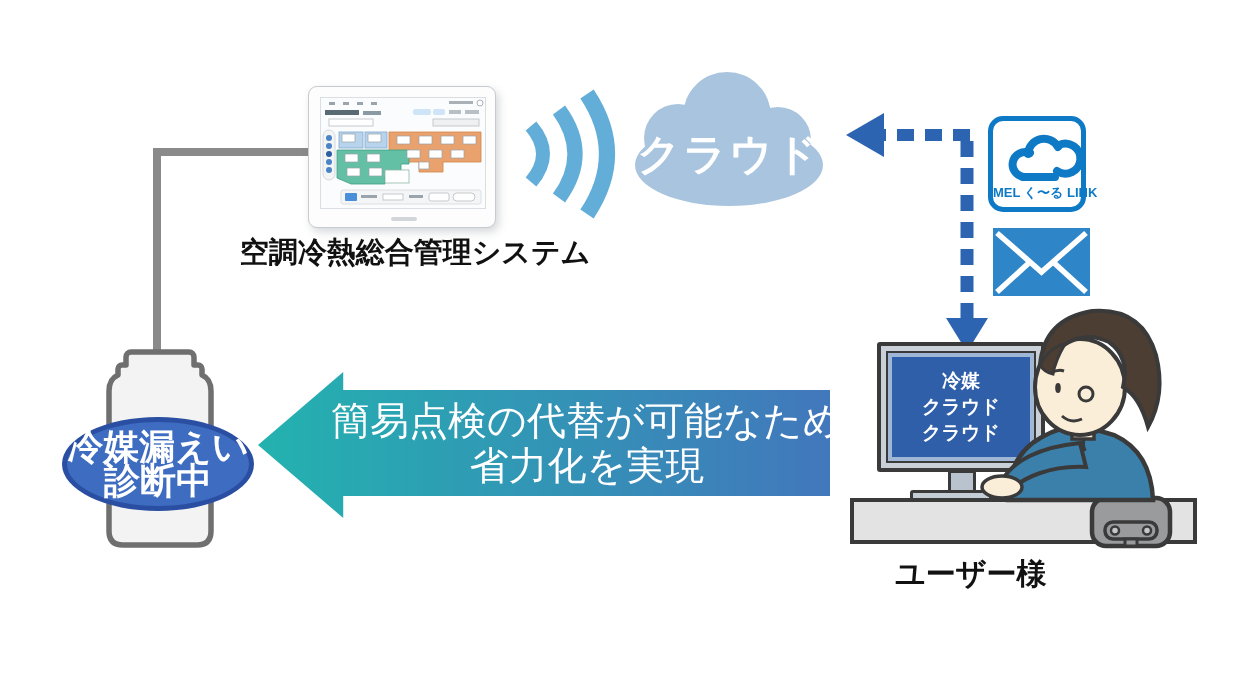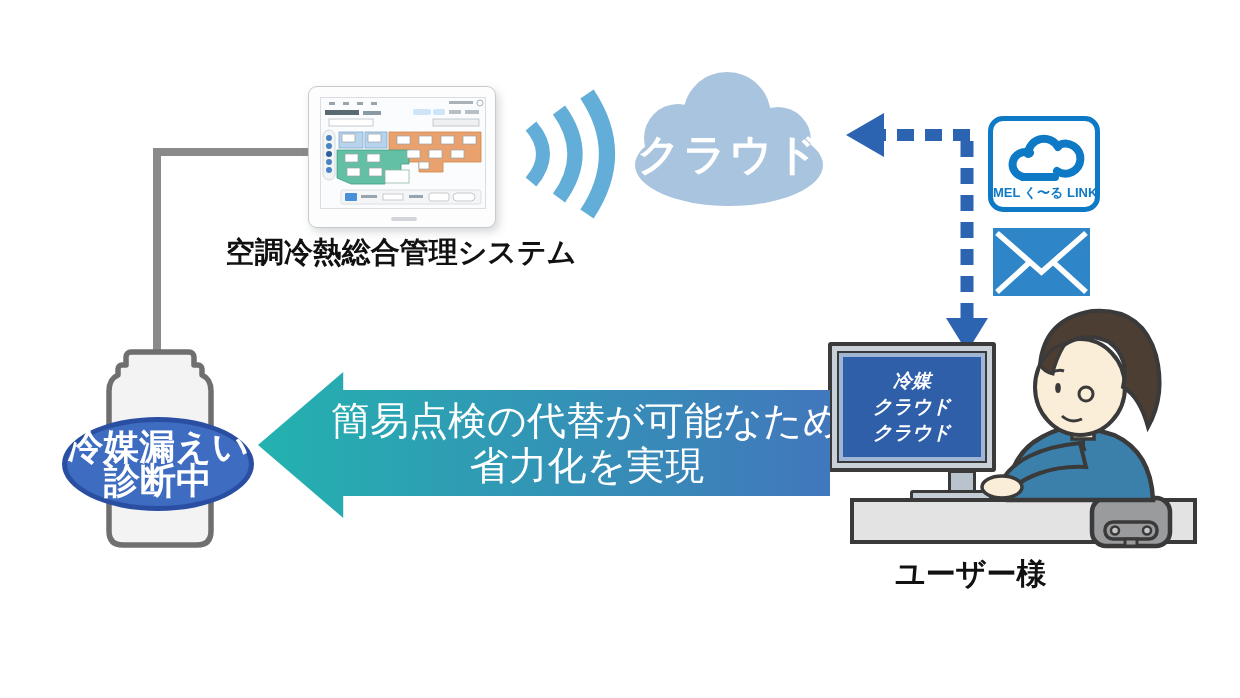--- a/index.html
+++ b/index.html
@@ -14,39 +14,39 @@
   .conn-h{left:153px;top:148px;width:166px;height:8px;background:#8a8a8a;}
   .conn-v{left:153px;top:148px;width:8px;height:208px;background:#8a8a8a;}
 
   
   .tablet{left:308px;top:86px;width:188px;height:142px;background:#fdfdfd;
     border:1px solid #c6cbd0;border-radius:9px;box-shadow:3px 4px 8px rgba(90,100,110,.25);}
   .tablet-screen{position:absolute;left:11px;top:10px;width:166px;height:112px;
     background:#fbfcfd;border:1px solid #dadee2;}
   .tablet-logo{position:absolute;left:82px;bottom:6px;width:26px;height:4px;background:#d2d6da;border-radius:2px;}
 
-  .tablet-label{left:191px;top:234px;width:420px;text-align:center;color:#111;
+  .tablet-label{left:205px;top:234px;width:420px;text-align:center;color:#111;
     font-weight:700;font-size:29px;line-height:37px;}
 
   
   .cloud{left:620px;top:58px;width:218px;height:152px;}
   .cloud-label{position:absolute;left:0;top:68px;width:100%;text-align:center;
     color:#ffffff;font-weight:700;font-size:43px;letter-spacing:2px;}
 
   
-  .mel-box{left:988px;top:116px;width:112px;height:96px;background:#ffffff;
+  .mel-box{left:988px;top:116px;width:98px;height:96px;background:#ffffff;
     border:5px solid #0e7ac6;border-radius:15px;}
   .mel-text{position:absolute;left:0;bottom:5px;width:100%;text-align:center;
     color:#0e7ac6;font-weight:700;font-size:13px;white-space:nowrap;}
 
   
 
   
-  .monitor{left:828px;top:342px;width:168px;height:130px;background:#c9d0d8;
-    border:4px solid #3a3a3a;border-radius:3px;font-style:italic;}
+  .monitor{left:877px;top:342px;width:168px;height:130px;background:#c9d0d8;
+    border:4px solid #3a3a3a;border-radius:3px;}
   .monitor-screen{position:absolute;left:7px;top:7px;right:7px;bottom:7px;
     background:#2f5fa9;border:4px solid #9fb6d4;box-shadow:0 0 0 2px #3a3a3a;
     display:flex;flex-direction:column;align-items:center;justify-content:center;}
   .monitor-screen span{color:#ffffff;font-weight:700;font-size:19px;line-height:26px;white-space:nowrap;}
   .monitor-neck{left:948px;top:470px;width:28px;height:24px;background:#b9c3cd;border:3px solid #3a3a3a;}
   .monitor-base{left:910px;top:490px;width:82px;height:12px;background:#c4cdd5;border:3px solid #3a3a3a;border-radius:3px;}
 
   .user-label{left:895px;top:554px;width:240px;text-align:left;color:#111;
     font-weight:700;font-size:30px;}
 

